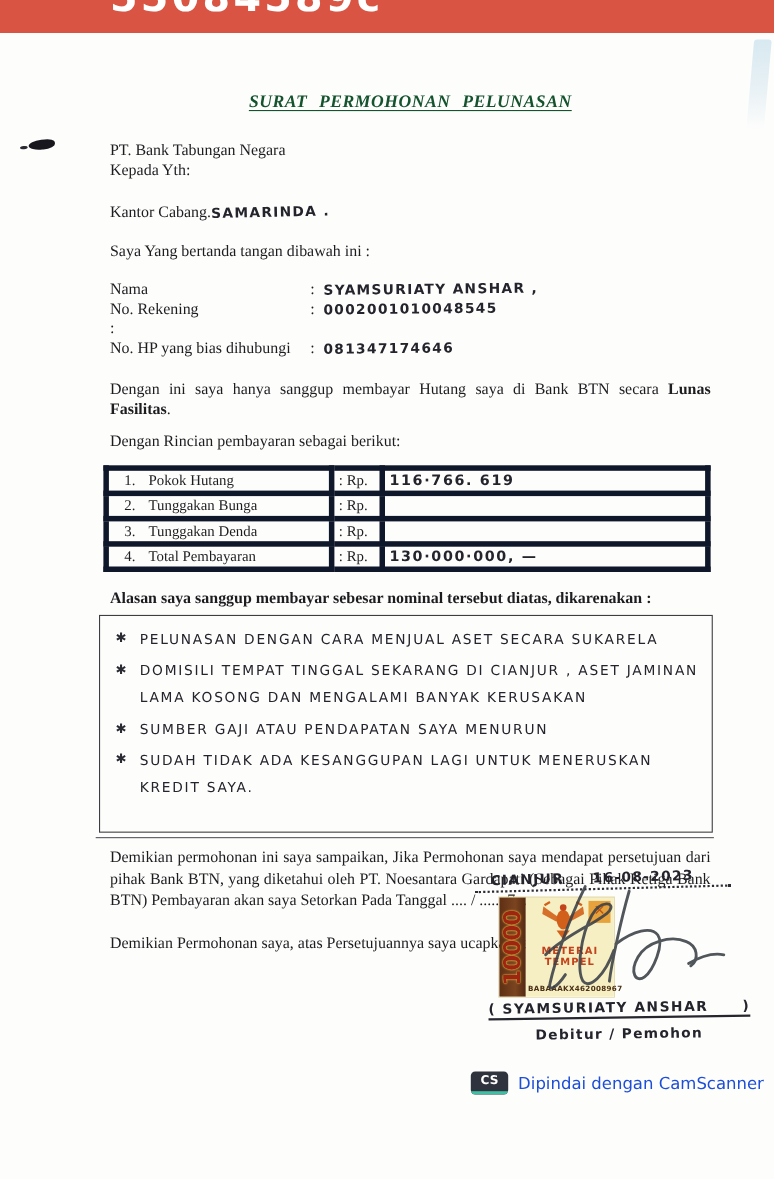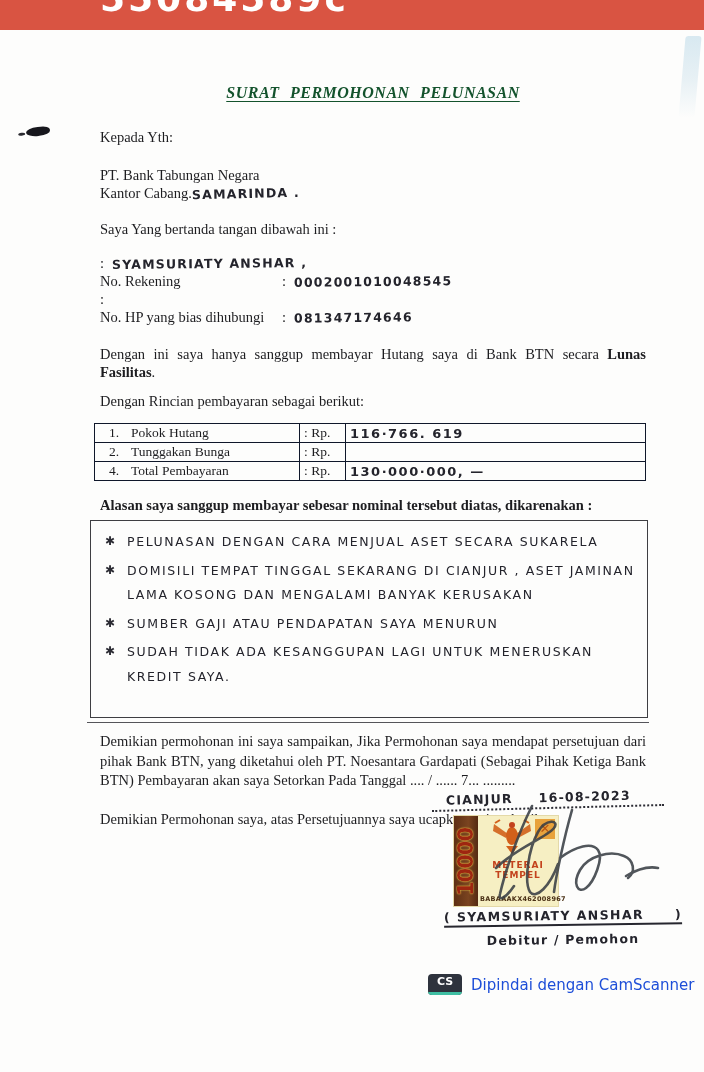--- a/index.html
+++ b/index.html
@@ -49,21 +49,21 @@
   .fields { margin-bottom:18px; }
   .frow { display:flex; align-items:baseline; min-height:18px; font-size:14.5px; }
   .frow .flabel { flex:0 0 182px; }
   .frow .colon { flex:0 0 12px; }
   .frow .fval { transform:rotate(-.6deg); }
 
   .statement { text-align:justify; font-size:14.5px; line-height:1.3; margin-bottom:10px; }
   .statement b { font-weight:bold; }
 
   .paytable { width:552px; margin-left:-6px; border-collapse:collapse; margin-bottom:16px; }
-  .paytable td { border:1px solid #0f172a; font-size:13.5px; padding:1px 4px; height:17px; }
+  .paytable td { border:5px solid #0f172a; font-size:13.5px; padding:1px 4px; height:17px; }
   .paytable tr td:first-child { width:205px; padding-left:14px; }
   .paytable tr td:nth-child(2) { width:46px; }
   .paytable .num { display:inline-block; width:22px; }
   .paytable .pval { font-size:13px; letter-spacing:1.5px; }
 
   .reason-head { font-weight:bold; font-size:14.5px; margin-bottom:6px; }
   .reason-box { width:558px; margin-left:-10px; border:1.6px solid #3e3e42; padding:12px 10px 10px 14px; height:198px; margin-bottom:14px; position:relative; }
   .reason-box:after { content:""; position:absolute; left:-4px; right:-2px; bottom:-6px; border-bottom:1.4px solid #55555a; }
   .reason { display:flex; gap:10px; margin-bottom:11px; line-height:1.4; }
   .reason .marker { flex:0 0 12px; font-size:12px; color:#2b2b33; }
@@ -114,32 +114,33 @@
     <div class="code">55084589c</div>
   </div>
   <div class="blue-smudge"></div>
   <div class="ink-blot"></div>
 
   <div class="content">
 
     <div class="title">SURAT PERMOHONAN PELUNASAN</div>
 
     <div class="addr">
+      <div class="line">PT. Bank Tabungan Negara</div>
       <div class="line sal">Kepada Yth:</div>
-      <div class="line">PT. Bank Tabungan Negara</div>
       <div class="line kantor-row">
         <span>Kantor   Cabang.</span>
         <span class="hand tilt">SAMARINDA .</span>
       </div>
     </div>
 
     <div class="line intro">Saya Yang bertanda tangan dibawah ini :</div>
 
     <div class="fields">
       <div class="frow">
+        <span class="flabel">Nama</span>
         <span class="colon">:</span>
         <span class="hand fval">SYAMSURIATY ANSHAR ,</span>
       </div>
       <div class="frow">
         <span class="flabel">No. Rekening</span>
         <span class="colon">:</span>
         <span class="hand fval">0002001010048545</span>
       </div>
       <div class="frow">
         <span class="colon">:</span>
@@ -157,20 +158,25 @@
 
     <table class="paytable">
       <tbody>
           <tr>
         <td><span class="num">1.</span><span>Pokok Hutang</span></td>
         <td>: Rp.</td>
         <td class="hand pval">116·766. 619</td>
       </tr>
       <tr>
         <td><span class="num">2.</span><span>Tunggakan Bunga</span></td>
+        <td>: Rp.</td>
+        <td class="hand pval"></td>
+      </tr>
+      <tr>
+        <td><span class="num">3.</span><span>Tunggakan Denda</span></td>
         <td>: Rp.</td>
         <td class="hand pval"></td>
       </tr>
       <tr>
         <td><span class="num">4.</span><span>Total Pembayaran</span></td>
         <td>: Rp.</td>
         <td class="hand pval">130·000·000, —</td>
       </tr>
     </tbody>
       </table>

